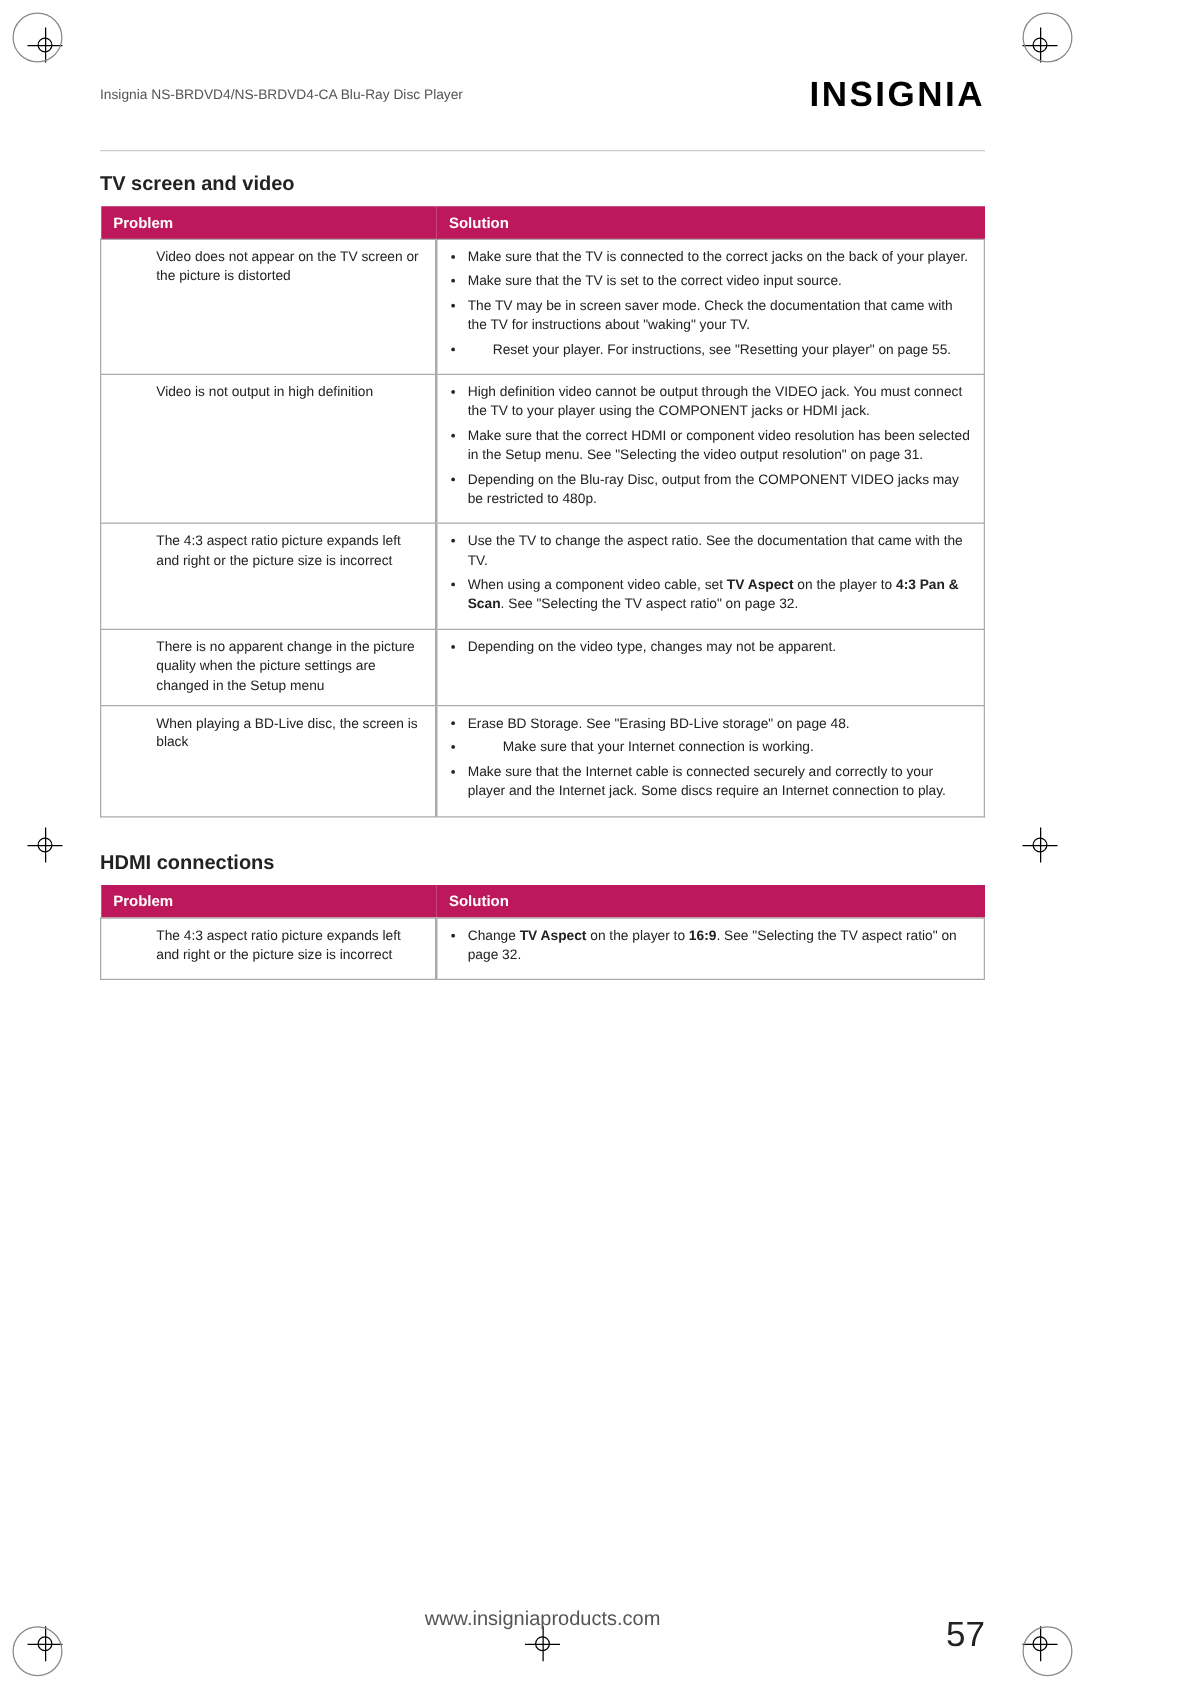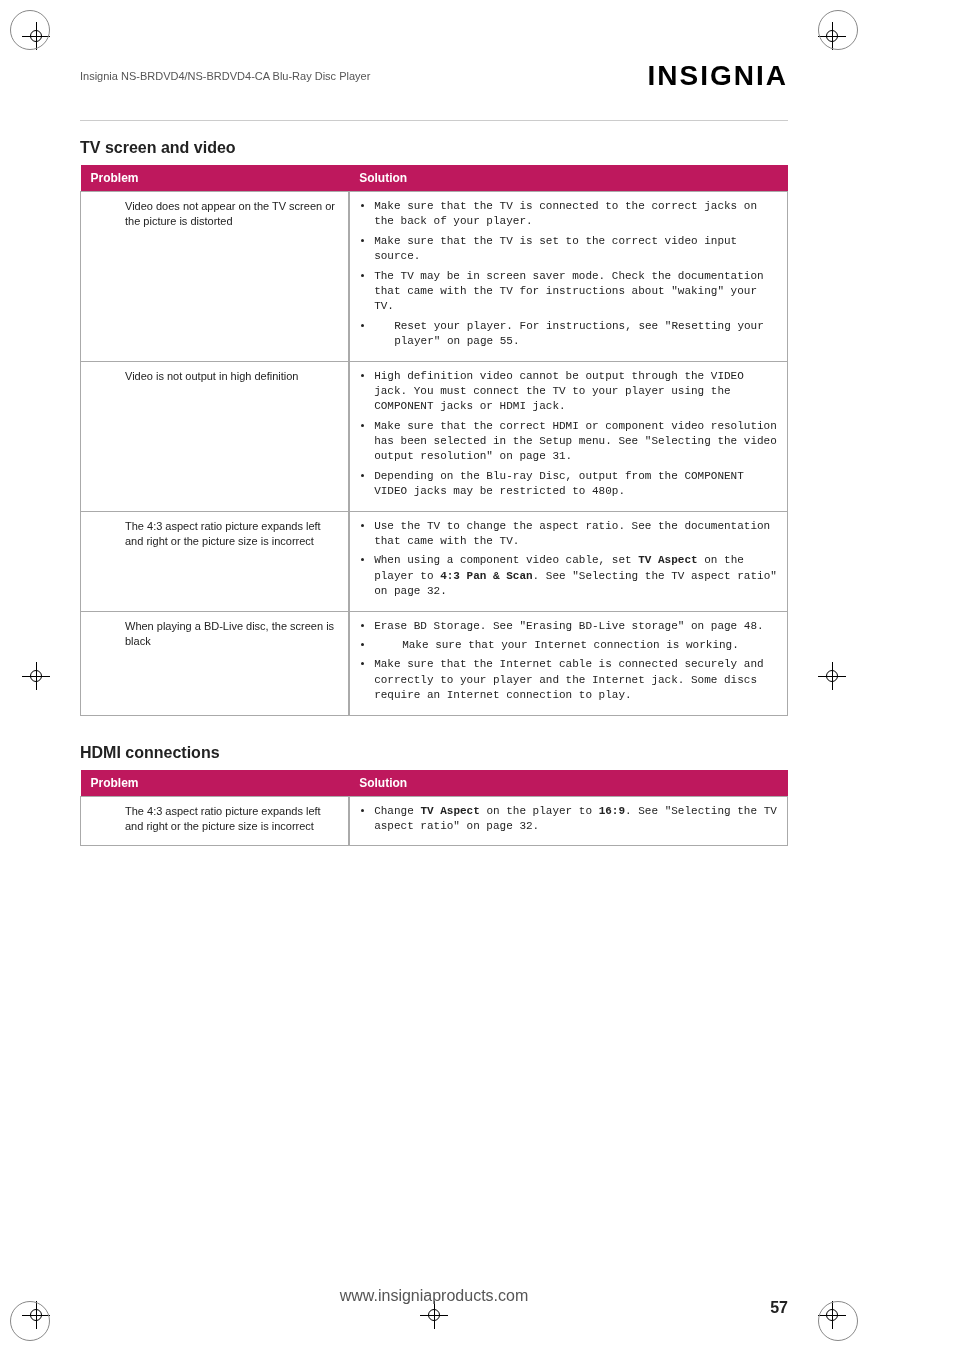--- a/index.html
+++ b/index.html
@@ -74,21 +74,20 @@
     }
     table th:first-child {
       width: 38%;
     }
     table th:last-child {
       width: 62%;
     }
     ul.solution-list {
       padding-left: 14px;
       list-style-type: disc;
-      font-family: Liberation Mono, monospace;
     }
     ul.solution-list li {
       margin-bottom: 4px;
       line-height: 1.4;
     }
     
     .footer {
       position: absolute;
       bottom: 55px;
       left: 0;
@@ -98,22 +97,22 @@
       align-items: center;
     }
     .footer-url {
       font-size: 16px;
       color: #555;
       position: absolute;
       left: 50%;
       transform: translateX(-50%);
     }
     .page-number {
-      font-size: 16px;
-      font-weight: bold;
+      font-size: 28px;
+      font-weight: normal;
       position: absolute;
       right: 80px;
       margin-top: 24px;
     }
     
     .corner-marks {
       position: absolute;
       top: 0; left: 0; right: 0; bottom: 0;
       pointer-events: none;
     }
@@ -260,20 +259,28 @@
           <tr>
             <td style="font-size: 11px; line-height: 1.4;">The 4:3 aspect ratio picture expands left and right or the picture size is incorrect</td>
             <td>
               <ul class="solution-list">
                 <li style="line-height: 1.4;">Use the TV to change the aspect ratio. See the documentation that came with the TV.</li>
                 <li style="line-height: 1.4;">When using a component video cable, set <strong>TV Aspect</strong> on the player to <strong>4:3 Pan &amp; Scan</strong>. See "Selecting the TV aspect ratio" on page 32.</li>
               </ul>
             </td>
           </tr>
           <tr>
+            <td style="font-size: 11px; line-height: 1.4;">There is no apparent change in the picture quality when the picture settings are changed in the Setup menu</td>
+            <td>
+              <ul class="solution-list">
+                <li style="line-height: 1.4;">Depending on the video type, changes may not be apparent.</li>
+              </ul>
+            </td>
+          </tr>
+          <tr>
             <td style="font-size: 11px; line-height: 1.4;">When playing a BD-Live disc, the screen is black</td>
             <td>
               <ul class="solution-list">
                 <li style="line-height: 1.4;">Erase BD Storage. See "Erasing BD-Live storage" on page 48.</li>
                 <li style="line-height: 1.4; padding-left: 28px;">Make sure that your Internet connection is working.</li>
                 <li style="line-height: 1.4;">Make sure that the Internet cable is connected securely and correctly to your player and the Internet jack. Some discs require an Internet connection to play.</li>
               </ul>
             </td>
           </tr>
         </tbody>

